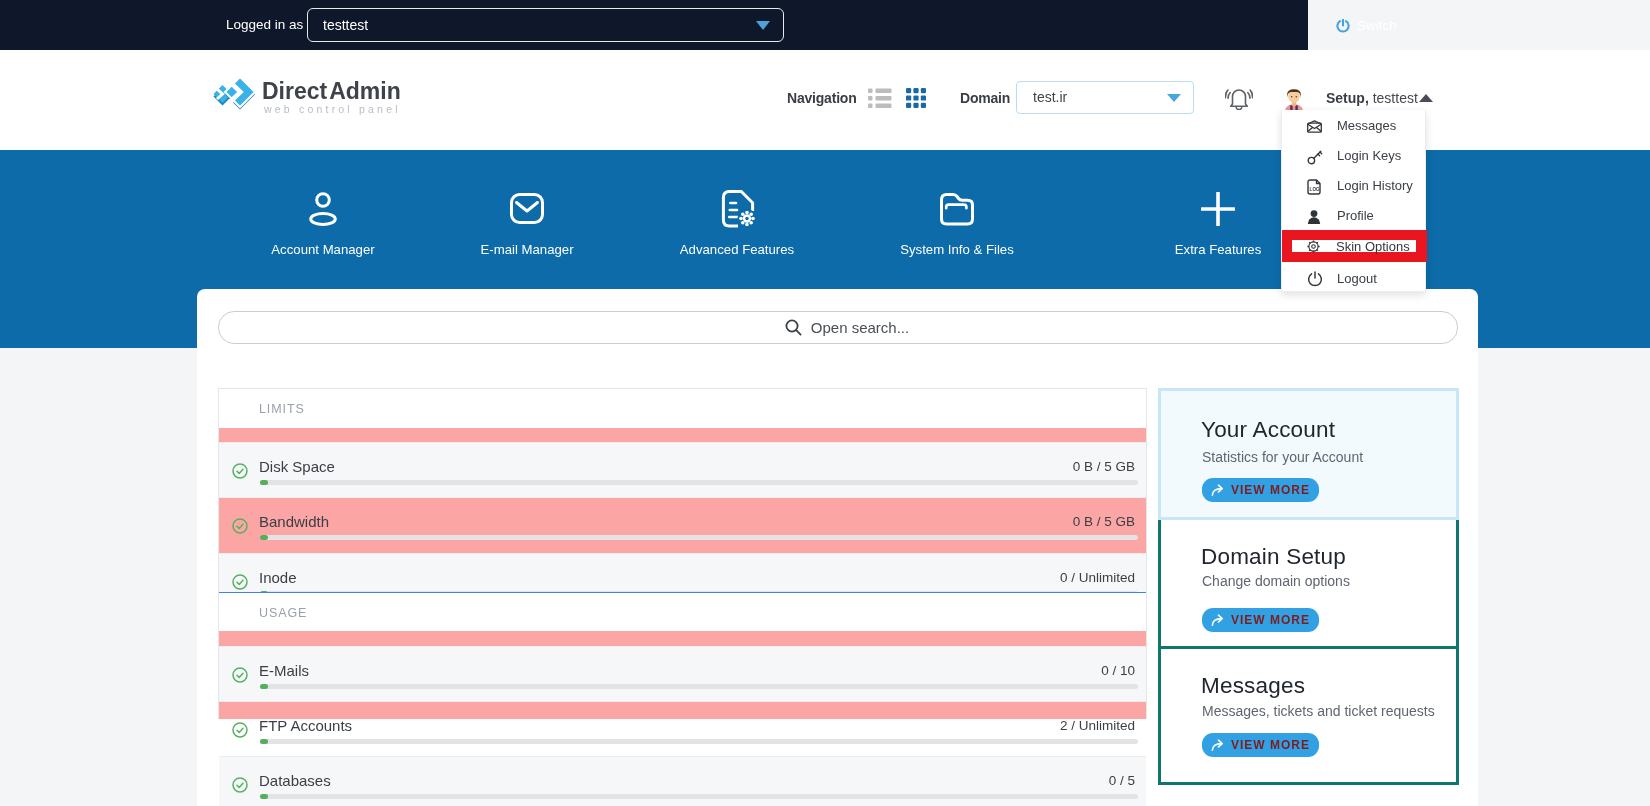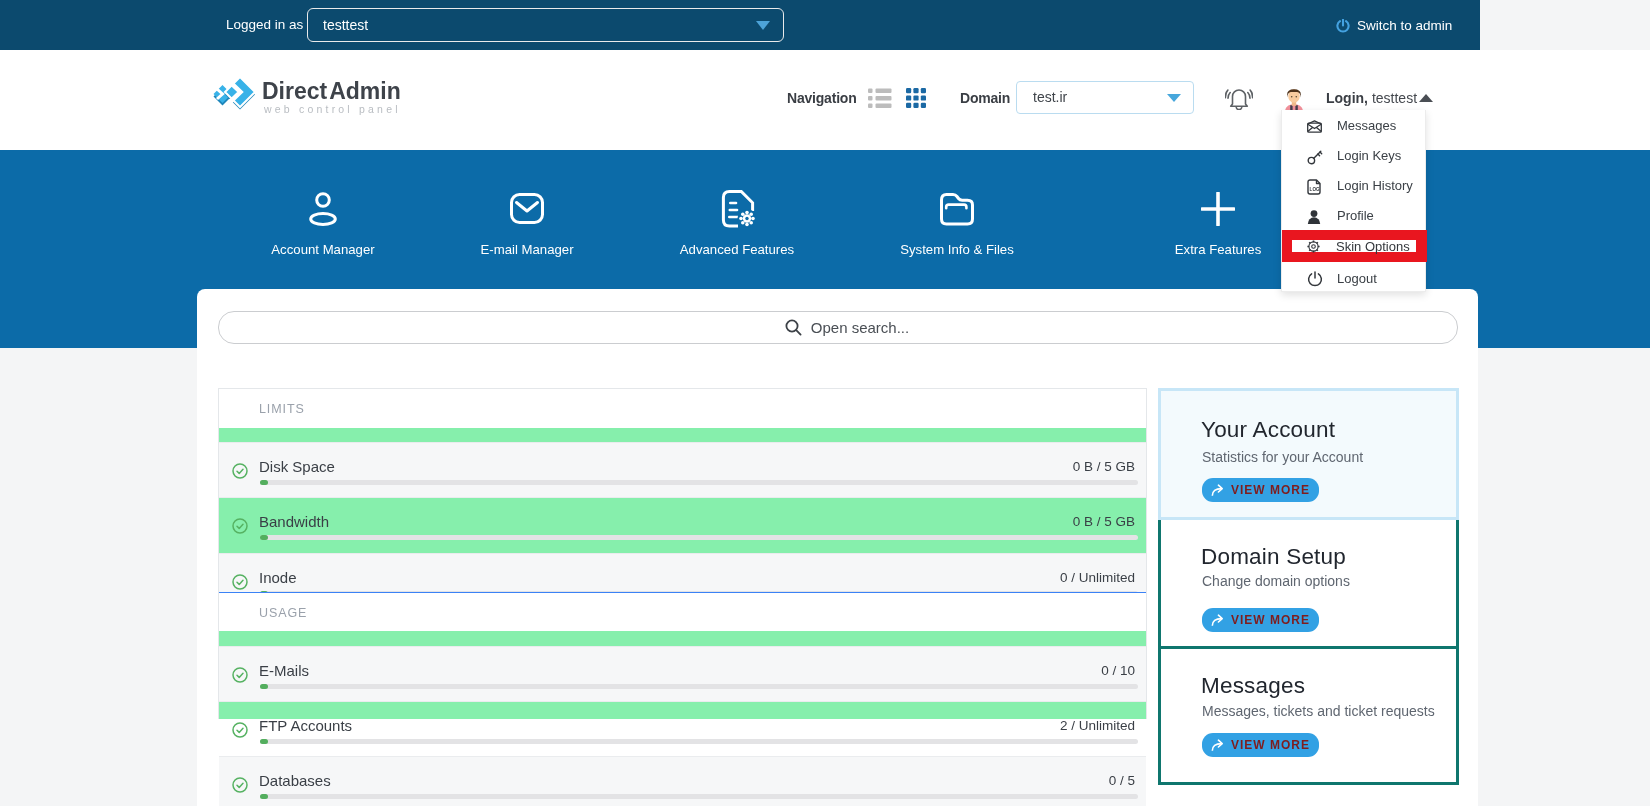--- a/index.html
+++ b/index.html
@@ -1,21 +1,21 @@
 <!DOCTYPE html>
 <html><head>
 <meta charset="utf-8">
 <style>
 * { margin:0; padding:0; box-sizing:border-box; }
 html,body { width:1650px; height:806px; overflow:hidden; }
 body { font-family:"Liberation Sans", sans-serif; background:#f4f5f6; position:relative; }
 .abs { position:absolute; }
 
 
-#topbar { position:absolute; left:0; top:0; width:1480px; height:50px; background:#0c4a6e; }
+#topbar { position:absolute; left:0; top:0; width:1308px; height:50px; background:#0f172a; }
 #loggedinas { position:absolute; left:226px; top:0; height:50px; line-height:50px; color:#fff; font-size:13.5px; }
 #topselect { position:absolute; left:307px; top:8px; width:477px; height:34px; border:1px solid #e9eaeb; border-radius:6px; }
 #topselect .txt { position:absolute; left:15px; top:0; line-height:32px; color:#fff; font-size:14px; }
 #topselect .caret { position:absolute; right:13px; top:12px; width:0; height:0; border-left:7px solid transparent; border-right:7px solid transparent; border-top:9px solid #4da3d8; }
 #switchadmin { position:absolute; left:1357px; top:0; height:50px; line-height:51px; color:#fff; font-size:13.5px; }
 
 
 #header { position:absolute; left:0; top:50px; width:1650px; height:100px; background:#fff; }
 #logotext { position:absolute; left:262px; top:28px; font-size:23px; font-weight:bold; color:#3e434a; letter-spacing:0px; }
 #logosub { position:absolute; left:264px; top:53px; font-size:10.5px; color:#b9bdc2; letter-spacing:3.2px; }
@@ -31,21 +31,21 @@
 .navitem { position:absolute; top:0; width:220px; height:198px; }
 .navitem .lbl { position:absolute; top:92px; left:0; width:100%; text-align:center; color:#fff; font-size:13.2px; }
 .navitem svg { position:absolute; left:50%; transform:translateX(-50%); }
 
 
 #container { position:absolute; left:197px; top:289px; width:1281px; height:517px; background:#fff; border-radius:8px 8px 0 0; }
 #search { position:absolute; left:218px; top:311px; width:1240px; height:33px; border:1px solid #cbcdd0; border-radius:16px; background:#fff; display:flex; align-items:center; justify-content:center; padding-left:18px; }
 #search span { font-size:15px; color:#4a4f55; margin-left:9px; }
 
 
-#leftcard { position:absolute; left:218px; top:388px; width:929px; height:331px; background:#86efac; border:1px solid #e4e7ea; border-bottom:none; }
+#leftcard { position:absolute; left:218px; top:388px; width:929px; height:331px; background:#fca5a5; border:1px solid #e4e7ea; border-bottom:none; }
 .sechead { position:absolute; left:0; width:927px; height:39px; background:#fff; }
 .sechead span { position:absolute; left:40px; top:13px; font-size:12.5px; letter-spacing:0.9px; color:#9aa1ab; }
 .row { position:absolute; left:0; width:927px; height:55px; border-top:1px solid #eaecee;margin-top:15px; }
 .row.gray { background:#f6f7f8; }
 .row .ic { position:absolute; left:13px; top:20px; }
 .row .lbl { position:absolute; left:40px; top:15px; font-size:15px; color:#3a3f46; }
 .row .val { position:absolute; right:11px; top:16px; font-size:13.5px; color:#3a3f46; }
 .row .bar { position:absolute; left:41px; top:36.5px; width:878px; height:5px; background:#e3e3e5; border-radius:3px; }
 .row .bar i { position:absolute; left:0; top:0; width:8px; height:5px; background:#53ae5e; border-radius:3px; }
 
@@ -140,21 +140,21 @@
   <svg class="abs" style="left:1284px;top:35px" width="20" height="26" viewBox="0 0 20 26">
     <path d="M1 26 C2 20.5, 6 19.3, 10 19.3 C14 19.3, 18 20.5, 19 26 z" fill="#f2919b"></path>
     <rect x="6.2" y="20.2" width="2.4" height="5.8" fill="#433f4e"></rect>
     <rect x="11.4" y="20.2" width="2.4" height="5.8" fill="#433f4e"></rect>
     <rect x="7.8" y="15.8" width="4.4" height="5" fill="#efb98a"></rect>
     <ellipse cx="10" cy="11" rx="5.8" ry="6.8" fill="#f8cb9e"></ellipse>
     <path d="M3.1 12.5 L3.1 9.8 Q3.1 4.3 10 4.3 Q16.9 4.3 16.9 9.8 L16.9 12.5 Q16.3 7.6 13.2 7.1 Q11.7 6.9 10 6.9 Q8.3 6.9 6.8 7.1 Q3.7 7.6 3.1 12.5 z" fill="#4e331c"></path>
     <circle cx="7.7" cy="11.8" r="0.8" fill="#53452f"></circle>
     <circle cx="12.3" cy="11.8" r="0.8" fill="#53452f"></circle>
   </svg>
-  <div id="hello"><b style="color:#3a3e44">Login,</b> testtest</div>
+  <div id="hello"><b style="color:#3a3e44">Setup,</b> testtest</div>
   <div id="hellocaret"></div>
 </div>
 
 <div id="band">
   <div class="navitem" style="left:213px">
     <svg style="top:42px" width="30" height="36" viewBox="0 0 30 36">
       <g fill="none" stroke="#fff" stroke-width="3">
         <circle cx="15" cy="8" r="6.3"></circle>
         <ellipse cx="15" cy="27" rx="12.3" ry="5.4"></ellipse>
       </g>

